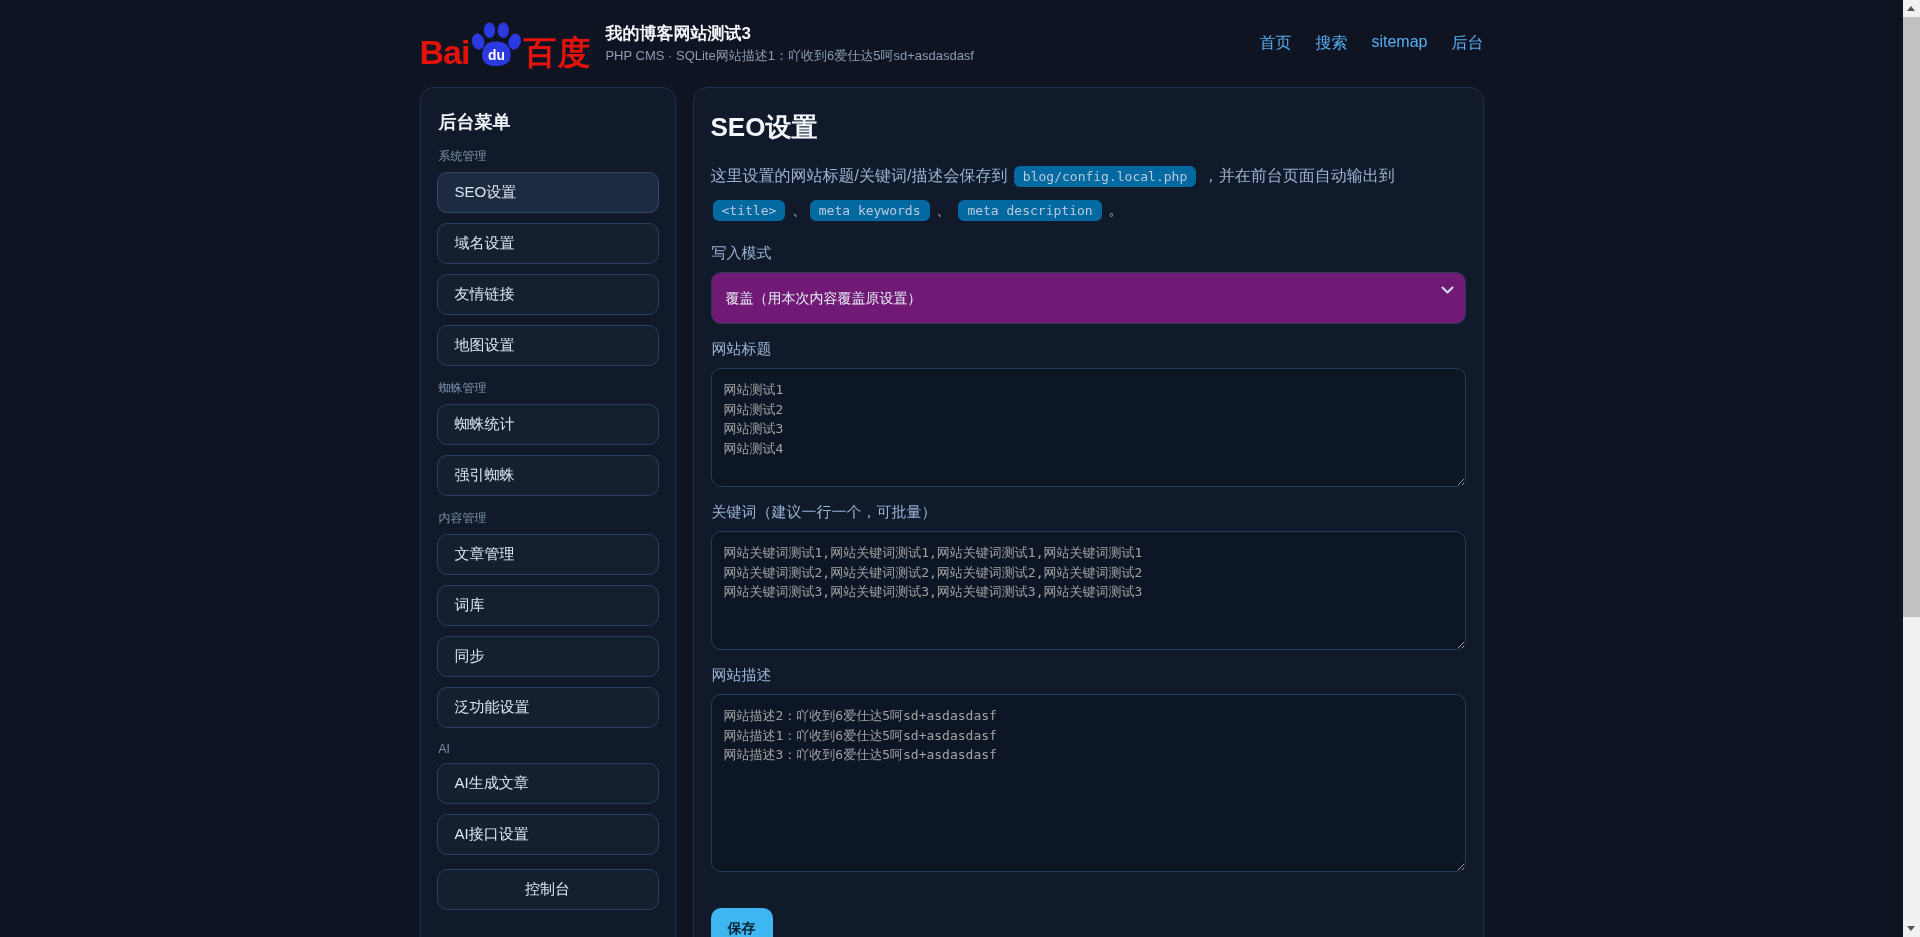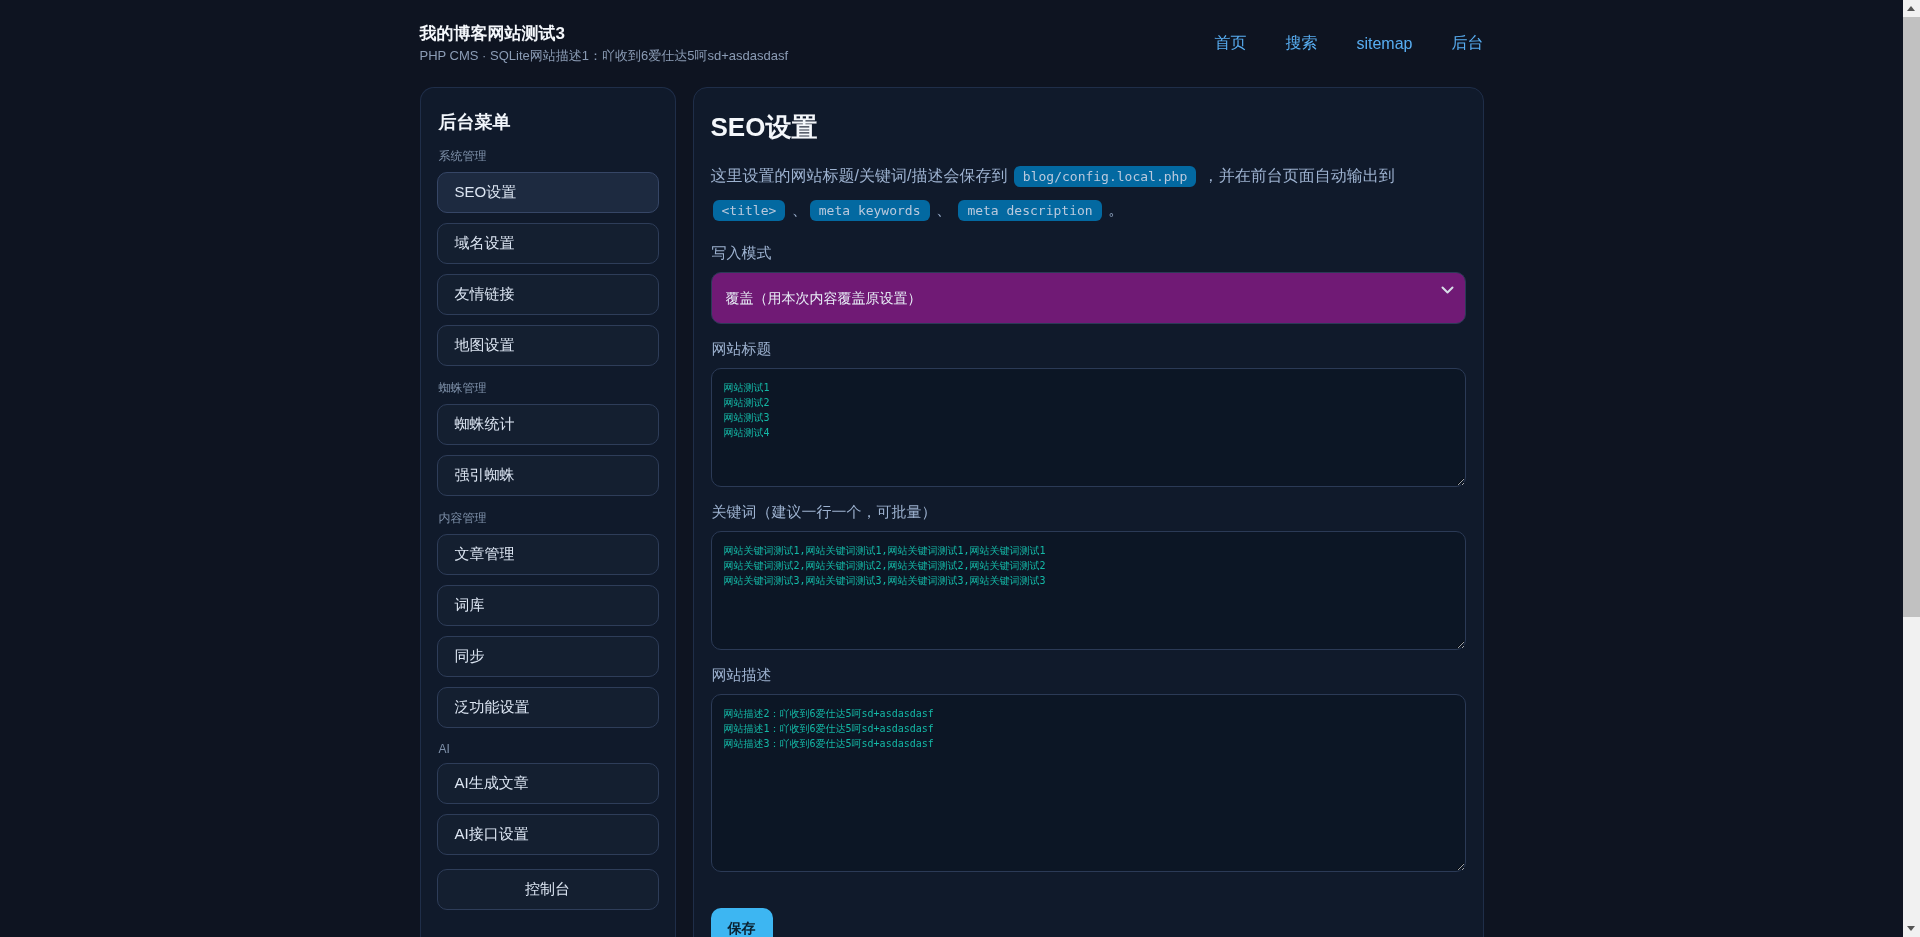--- a/index.html
+++ b/index.html
@@ -22,21 +22,21 @@
   .logo-bai {
     color:#e3120b; font-size:34px; font-weight:bold; letter-spacing:-1px; line-height:1;
   }
   .logo-paw { width:52px; height:50px; margin:0 1px; display:block; }
   .logo-cn {
     color:#e3120b; font-size:33px; font-weight:bold; line-height:1; letter-spacing:1px;
   }
   .site-meta { display:flex; flex-direction:column; gap:2px; }
   .site-title { font-size:17px; font-weight:bold; color:#f4f7fb; }
   .site-subtitle { font-size:13px; color:#8b9cb5; }
-  .top-nav { display:flex; align-items:center; gap:39px; }
+  .top-nav { display:flex; align-items:flex-start; gap:24px; }
   .top-nav a { color:#58aef2; font-size:16px; text-decoration:none; cursor:pointer; }
 
   
   .content {
     width:1064px; margin:0 auto;
     display:flex; gap:17px; align-items:flex-start;
   }
   .panel {
     background:#101a2b;
     border:1px solid #1f2e49;
@@ -77,23 +77,23 @@
     border:1px solid #2b3a56; border-radius:10px;
     font-size:14px; font-family:"Liberation Sans", sans-serif;
     padding:0 34px 0 14px; cursor:pointer; outline:none;
   }
   .select-chevron {
     position:absolute; right:12px; top:11px; pointer-events:none;
     color:#d7dee8; font-size:13px;
   }
   textarea {
     width:100%; display:block;
-    background:#0c1625; color:#14b8a6;
+    background:#0c1625; color:#a3a3a3;
     border:1px solid #2b3a56; border-radius:10px;
-    font-family:"DejaVu Sans Mono", monospace; font-size:10px; line-height:1.5;
+    font-family:"DejaVu Sans Mono", monospace; font-size:13px; line-height:1.5;
     padding:11px 12px; resize:both; outline:none;
   }
   .ta-title, .ta-keywords { height:119px; }
   .ta-desc { height:178px; }
   .save-btn {
     margin-top:36px;
     background:#3db6f2; color:#0a2130;
     border:none; border-radius:10px;
     font-size:14px; font-weight:bold; font-family:"Liberation Sans", sans-serif;
     padding:12px 17px; cursor:pointer;
@@ -112,20 +112,32 @@
   .sb-thumb { position:absolute; left:0; top:17px; width:17px; height:600px; background:#c1c1c1; cursor:grab; }
 </style>
 </head>
 <body>
 
 <div class="page">
 
   <div class="header">
     <div class="header-inner">
       <div class="brand">
+        <div class="logo">
+          <span class="logo-bai">Bai</span>
+          <svg class="logo-paw" viewBox="0 0 64 58">
+            <ellipse cx="10" cy="26" rx="7.5" ry="10" fill="#2b3ae0" transform="rotate(-14 10 26)"></ellipse>
+            <ellipse cx="24" cy="12" rx="7" ry="9.5" fill="#2b3ae0"></ellipse>
+            <ellipse cx="41" cy="12" rx="7" ry="9.5" fill="#2b3ae0"></ellipse>
+            <ellipse cx="55" cy="26" rx="7.5" ry="10" fill="#2b3ae0" transform="rotate(14 55 26)"></ellipse>
+            <path d="M15 43 Q15 26 32.5 26 Q50 26 50 43 Q50 56 32.5 56 Q15 56 15 43 Z" fill="#2b3ae0"></path>
+            <text x="32.5" y="49" text-anchor="middle" fill="#ffffff" font-size="17" font-weight="bold" font-family="Liberation Sans, sans-serif">du</text>
+          </svg>
+          <span class="logo-cn">百度</span>
+        </div>
         <div class="site-meta">
           <span class="site-title">我的博客网站测试3</span>
           <span class="site-subtitle">PHP CMS · SQLite网站描述1：吖收到6爱仕达5呵sd+asdasdasf</span>
         </div>
       </div>
       <div class="top-nav" id="top-nav">
           <a>首页</a>
           <a>搜索</a>
           <a>sitemap</a>
           <a>后台</a>

